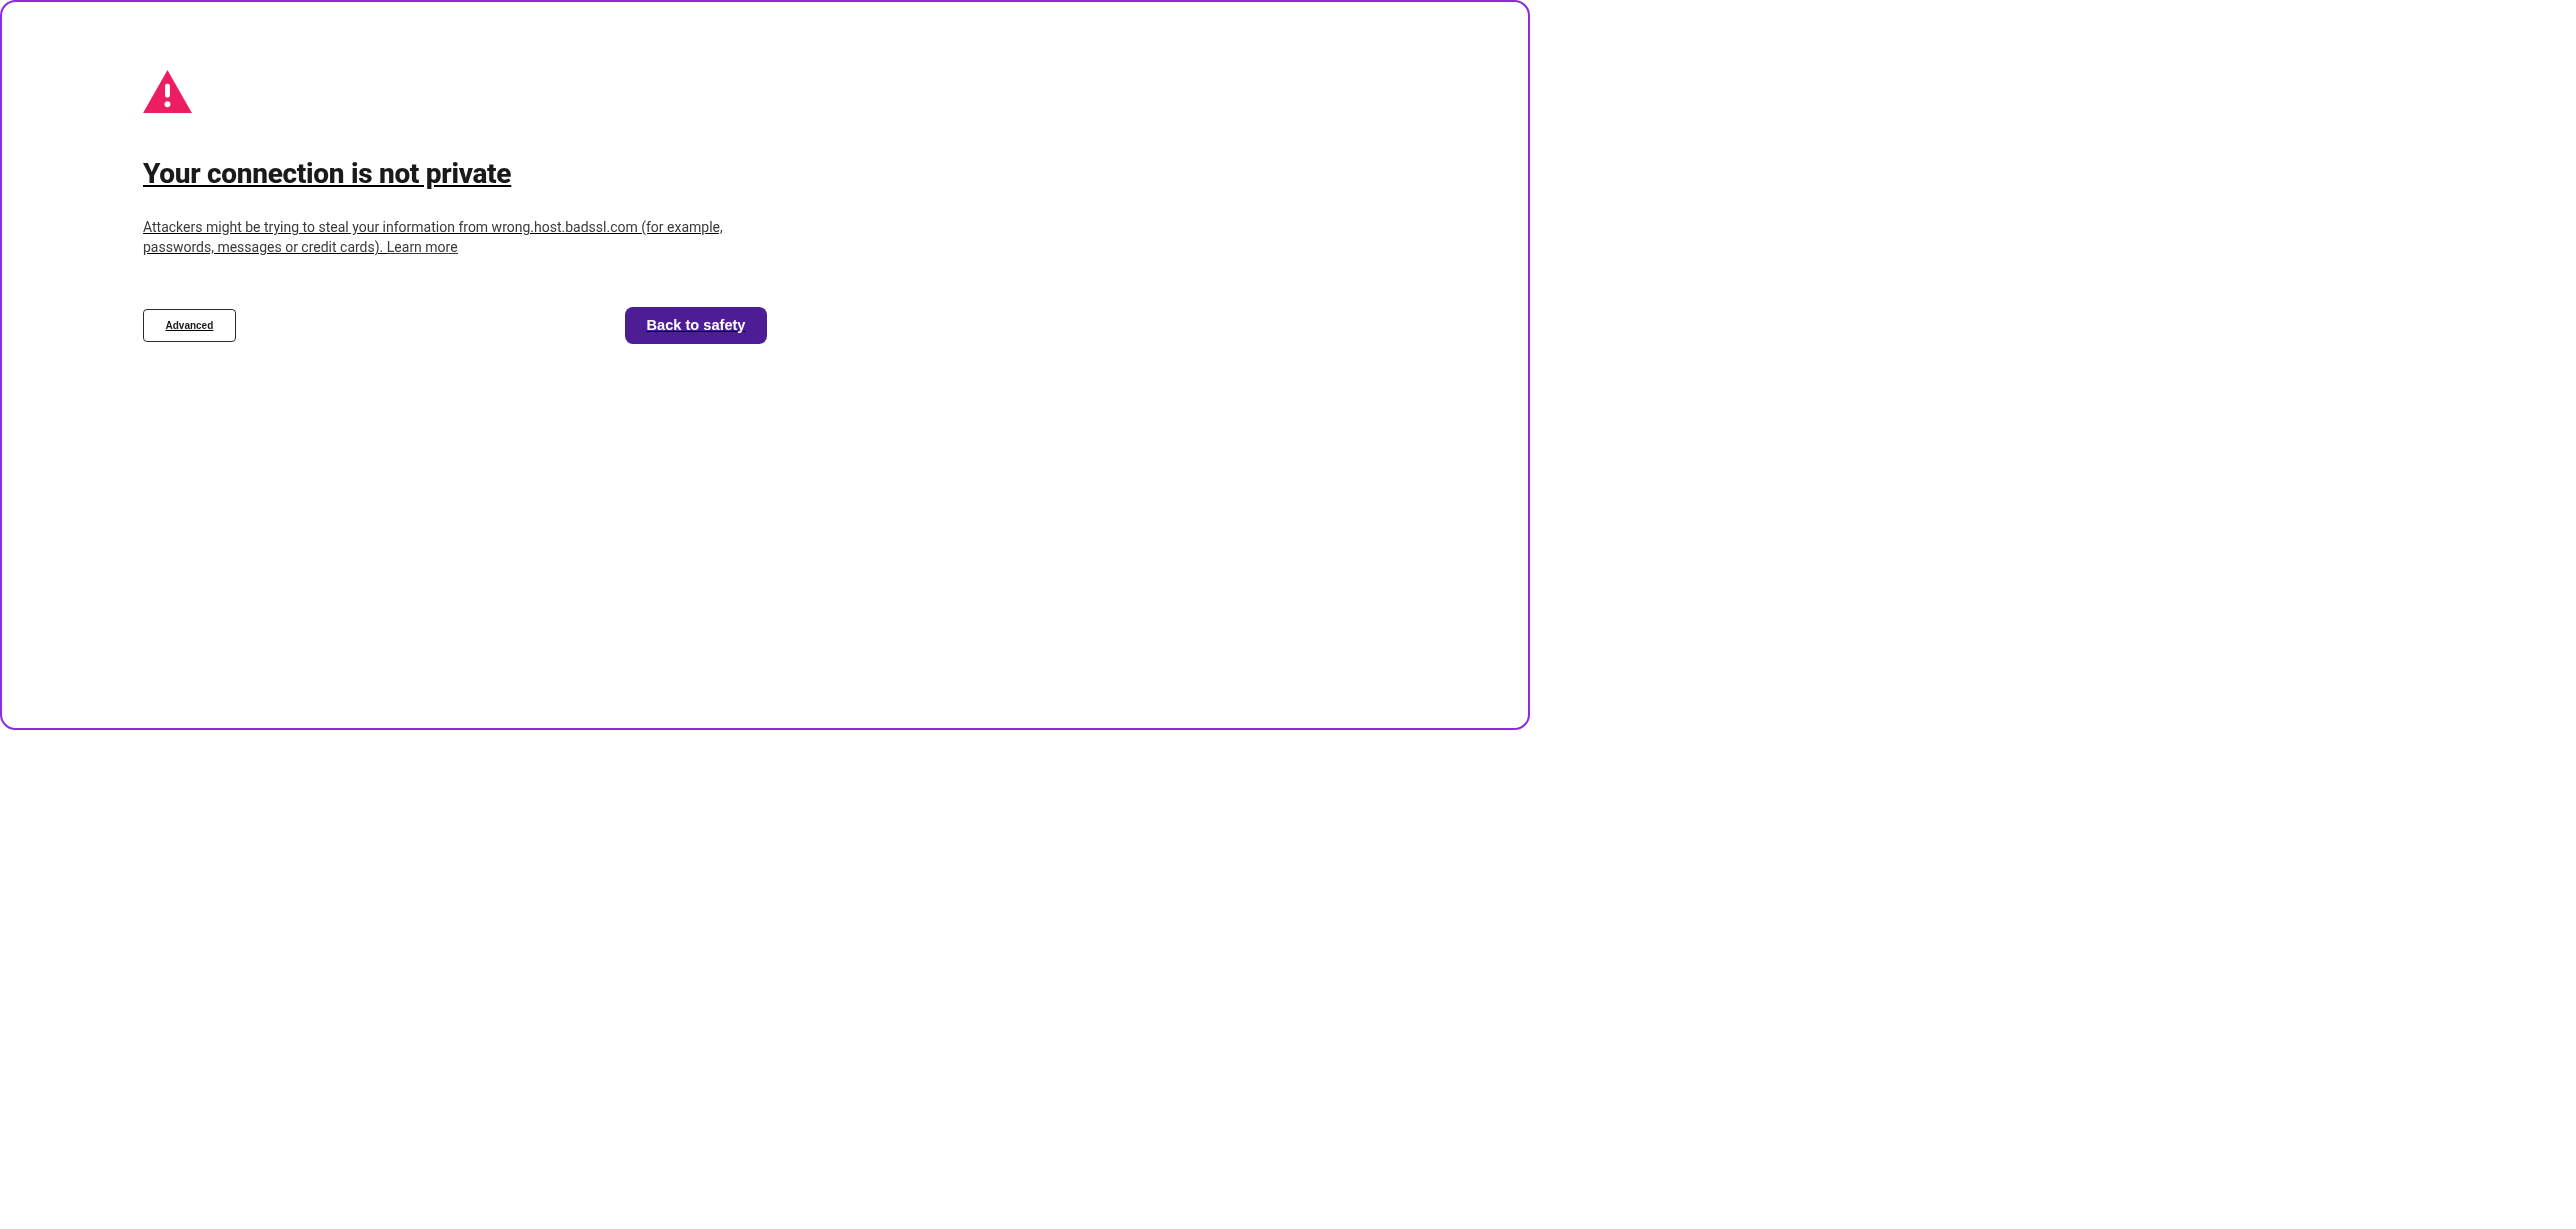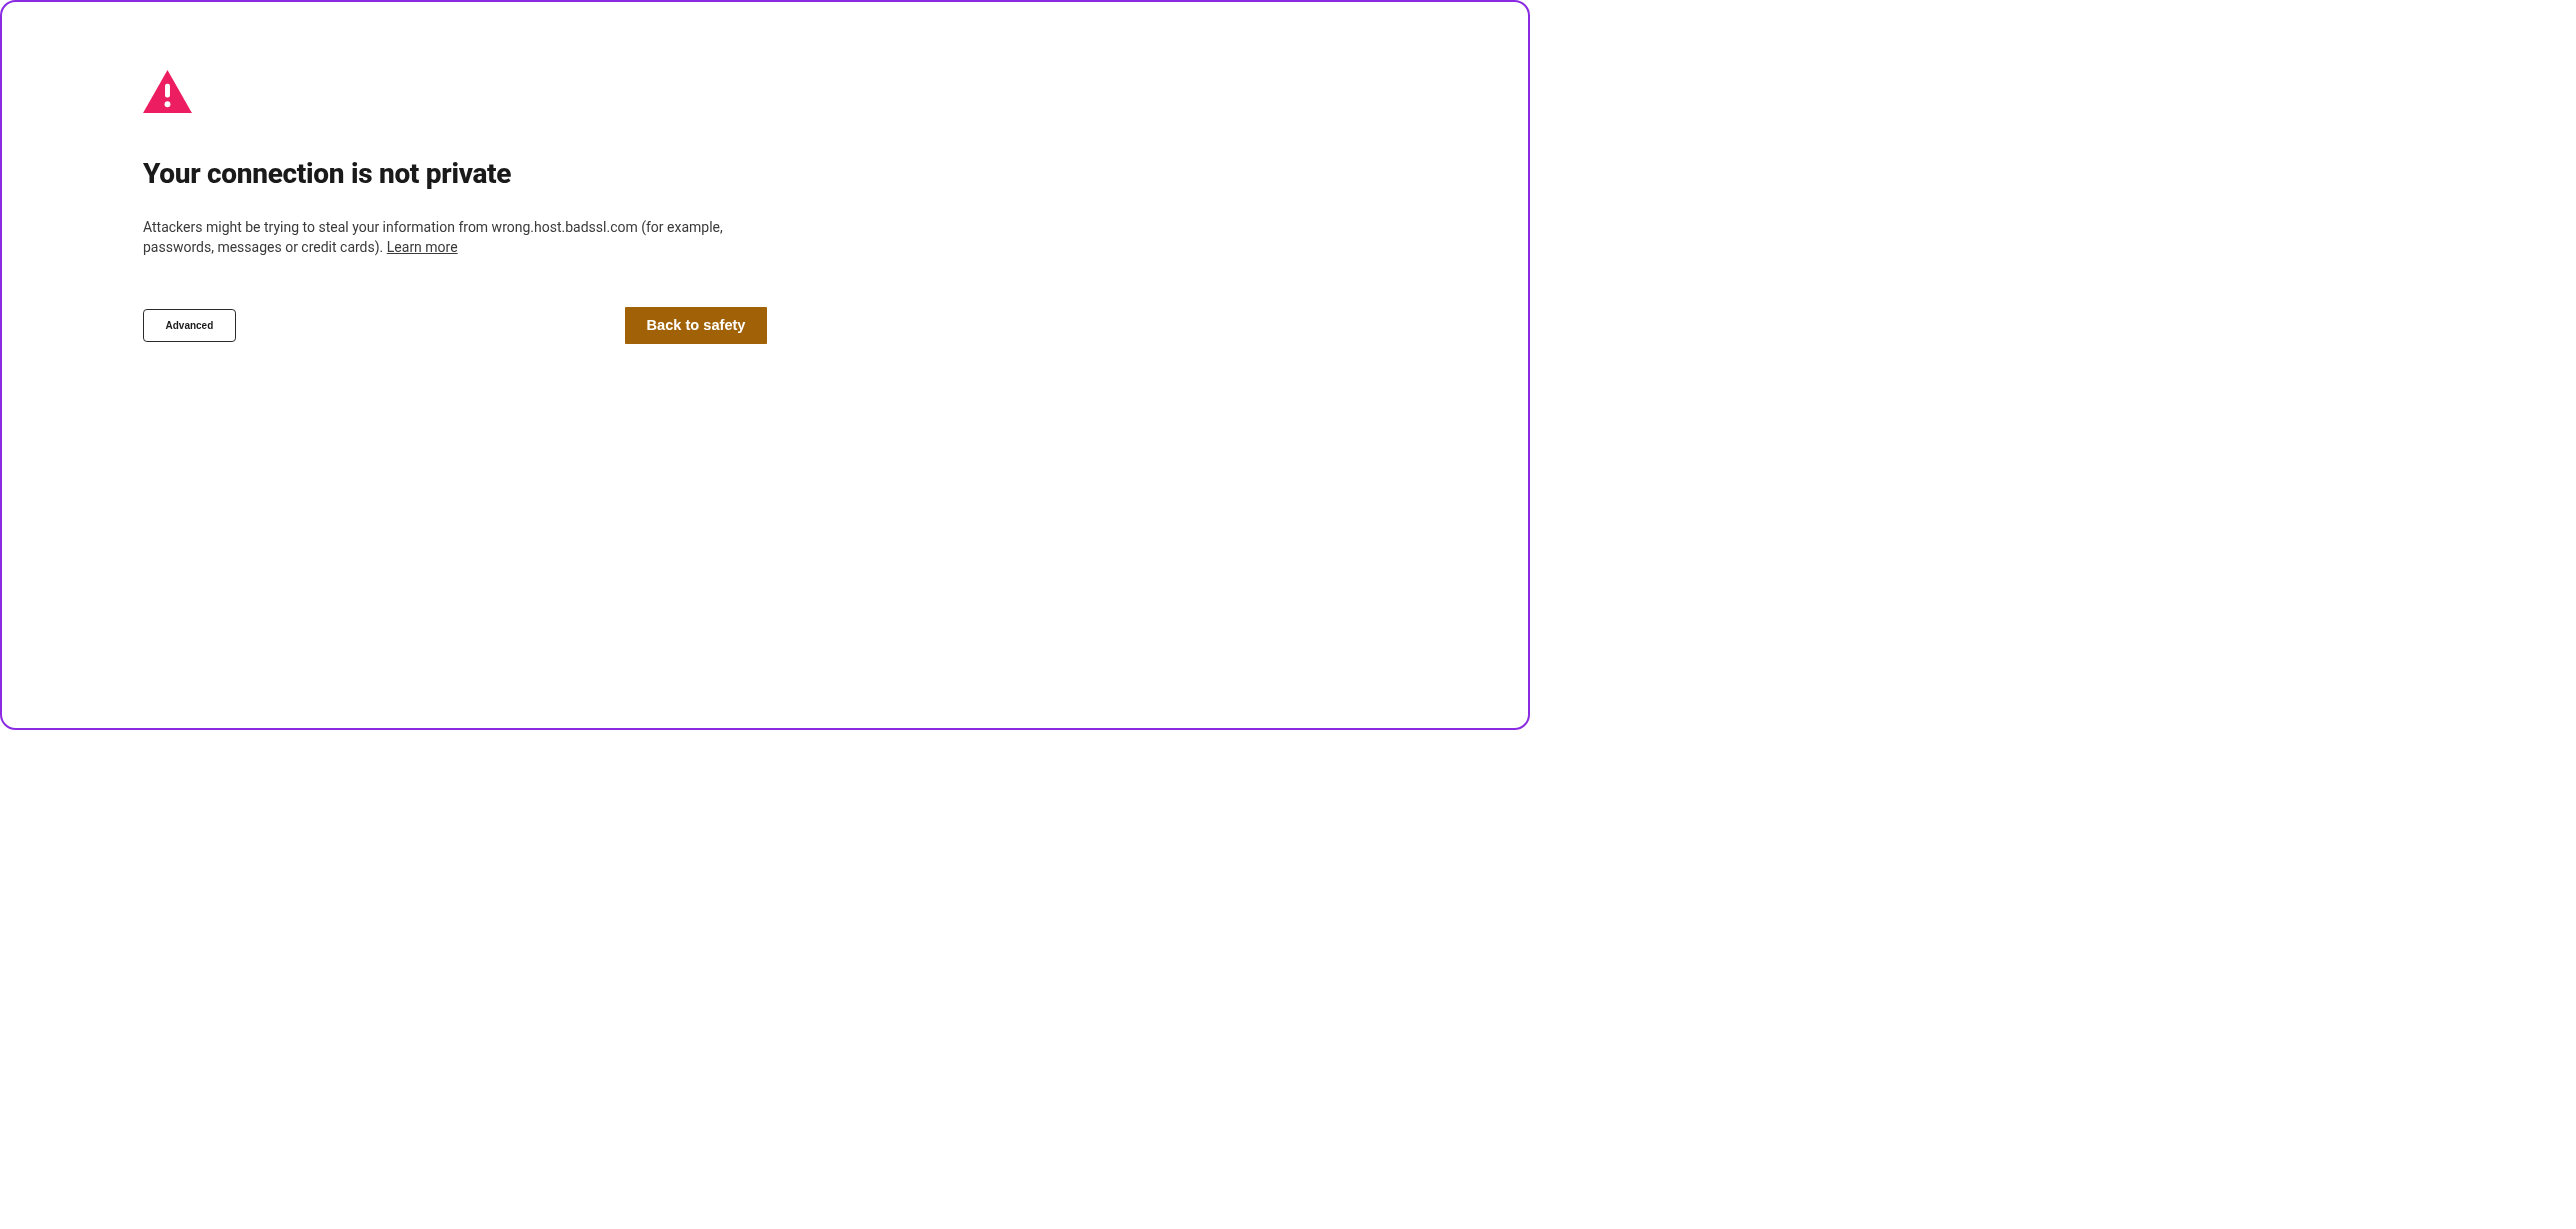--- a/index.html
+++ b/index.html
@@ -16,20 +16,21 @@
     }
     
     .container {
       width: 100%;
       height: 100%;
       border: 2px solid #8a2be2;
       border-radius: 15.6px;
       padding: 68px 141px;
       position: relative;
       background: #ffffff;
+      text-decoration: underline;
     }
     
     .content {
       max-width: 624px;
     }
     
     .warning-icon {
       width: 49px;
       height: 43px;
       margin-bottom: 44px;
@@ -79,27 +80,27 @@
       border: 1px solid #2a2a2a;
       color: #1a1a1a;
       font-size: 10px;
       font-weight: 700;
       padding: 9.8px 21.5px;
       border-radius: 3.9px;
       cursor: pointer;
     }
     
     .btn-safety {
-      background: #a16207;
+      background: #4c1d95;
       border: none;
       color: #ffffff;
       font-size: 14.6px;
       font-weight: 700;
       padding: 10.7px 21.5px;
-      border-radius: 1px;
+      border-radius: 8px;
       cursor: pointer;
     }
   </style>
 </head>
 <body>
 
 <div class="container">
   <div class="content">
 
     <div class="warning-icon">

